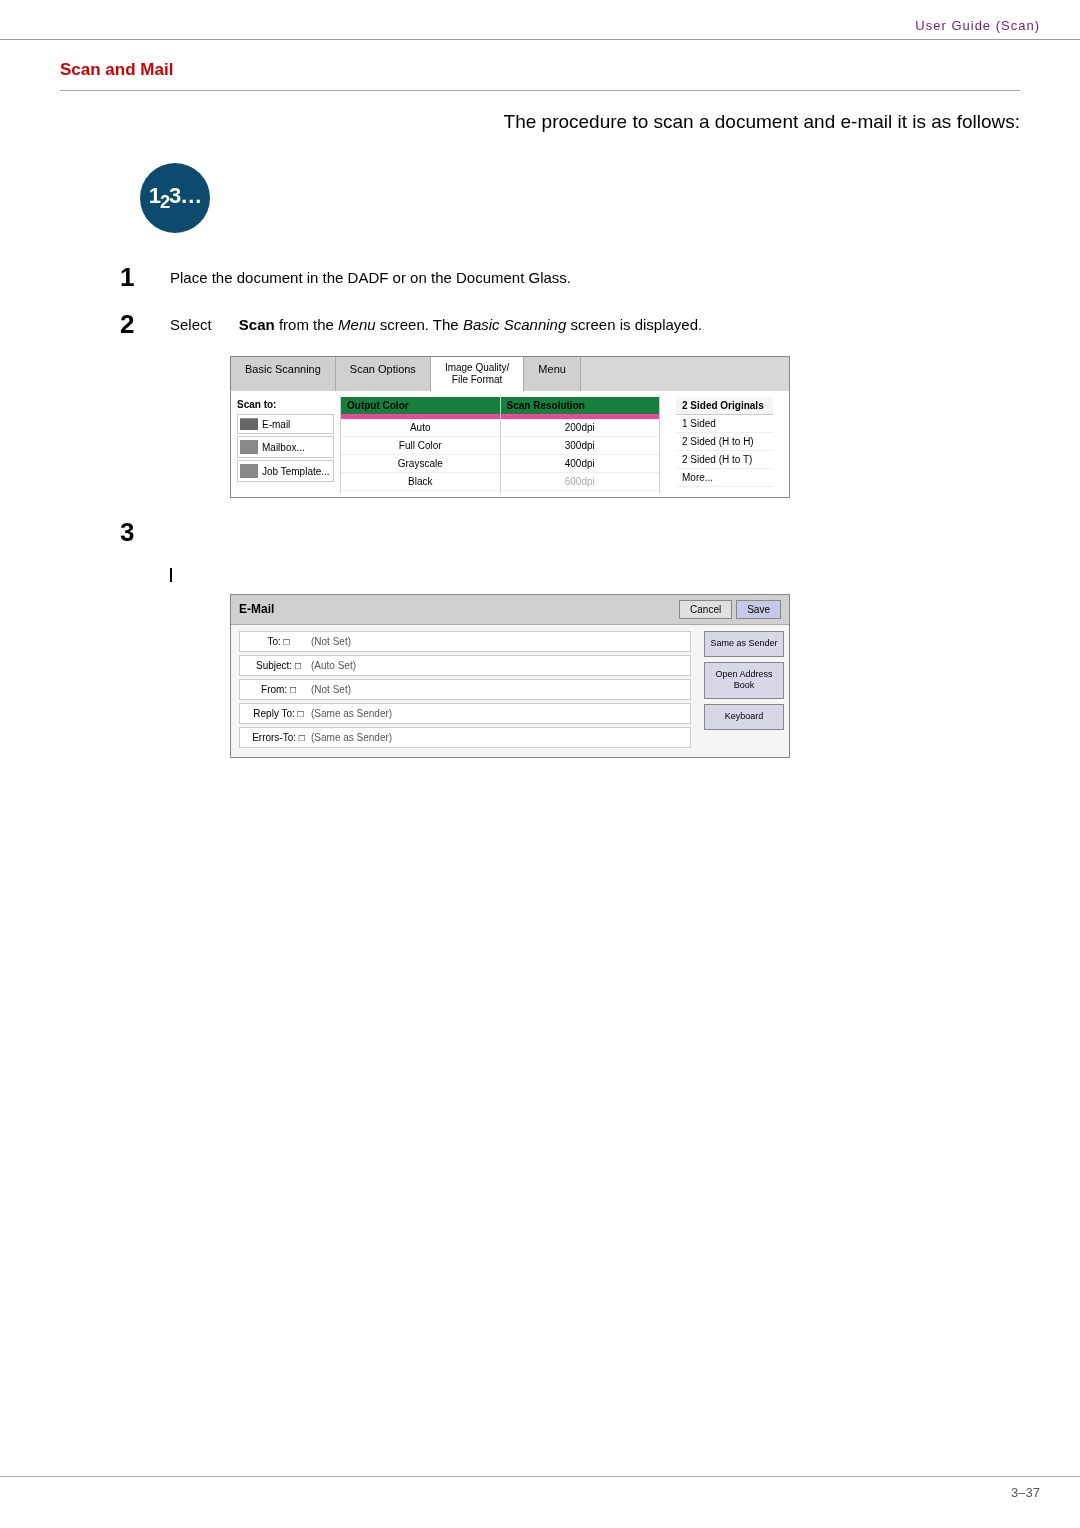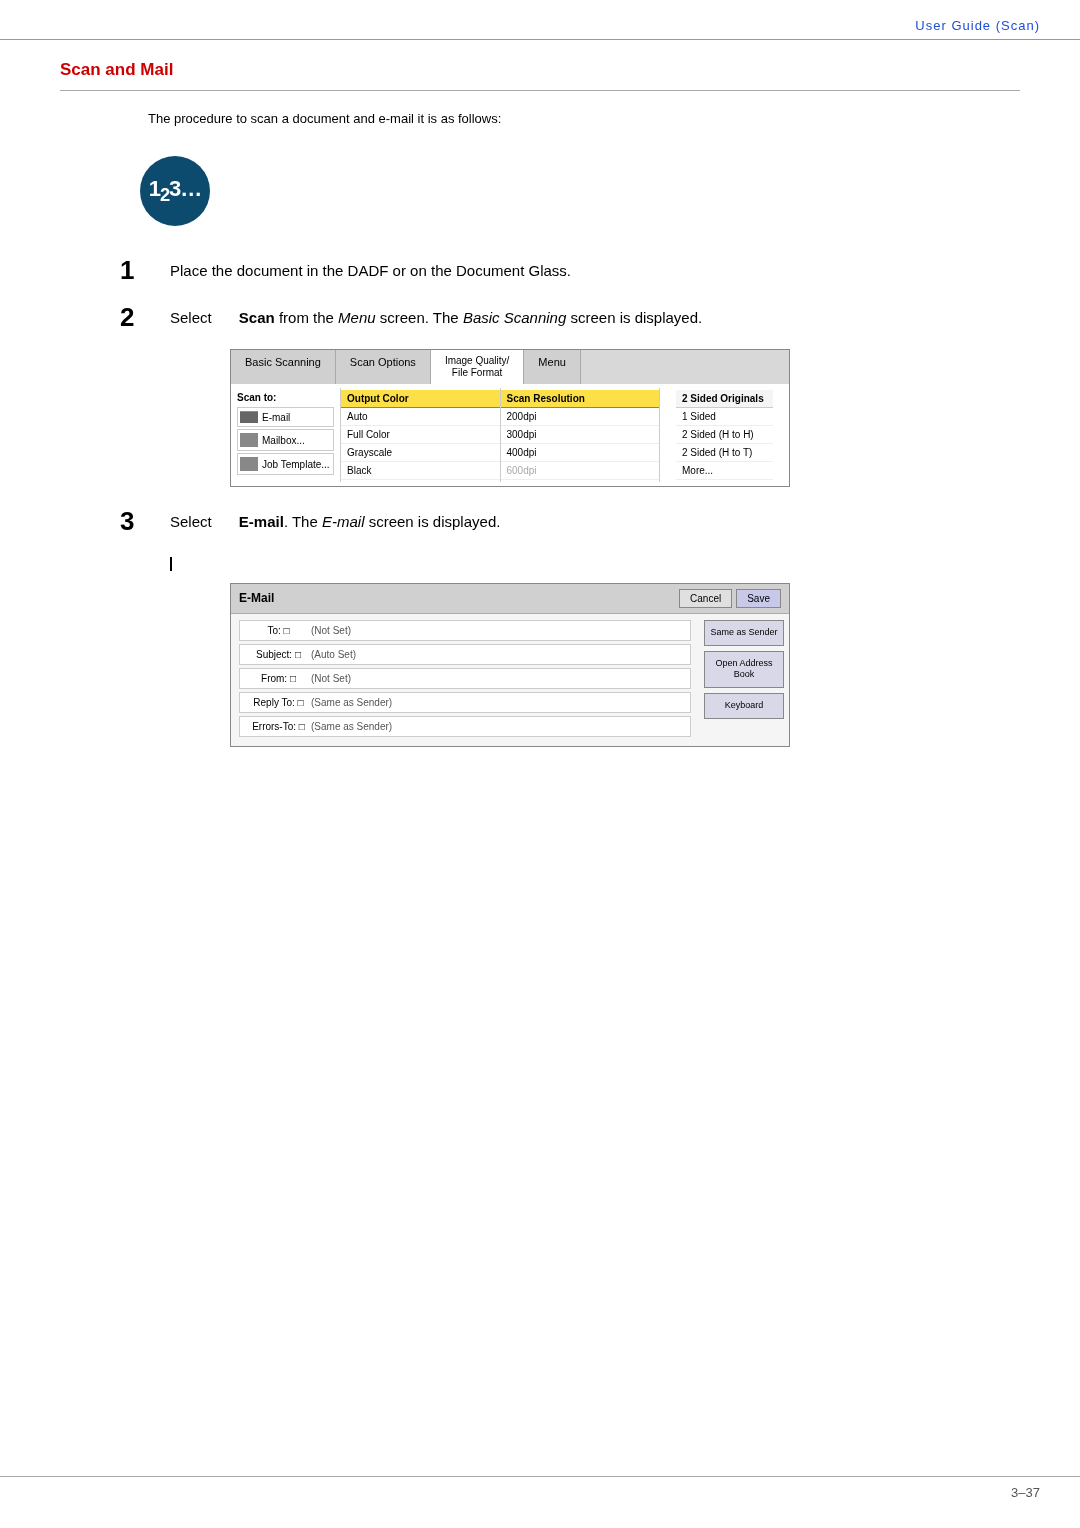--- a/index.html
+++ b/index.html
@@ -22,21 +22,21 @@
 
     
     .top-header {
       display: flex;
       justify-content: flex-end;
       padding: 18px 40px 6px 40px;
       border-bottom: 1px solid #999;
     }
     .top-header-title {
       font-size: 13px;
-      color: #1d4ed8;
+      color: #701a75;
       letter-spacing: 1px;
     }
 
     
     .main-content {
       padding: 20px 60px 40px 60px;
     }
 
     
     .section-title {
@@ -46,23 +46,24 @@
       margin-bottom: 10px;
     }
     .section-divider {
       border: none;
       border-top: 1px solid #aaa;
       margin-bottom: 20px;
     }
 
     
     .intro-text {
-      margin-left: 88px;
-      font-size: 13px;
+      margin-left: 70px;
+      font-size: 19px;
       margin-bottom: 30px;
+      text-align: right;
     }
 
     
     .step-icon-container {
       margin-left: 80px;
       margin-bottom: 30px;
     }
     .step-icon-circle {
       width: 70px;
       height: 70px;
@@ -188,28 +189,29 @@
       border-right: 1px solid #ccc;
       padding: 2px 0;
     }
     .scanner-col:last-child {
       border-right: none;
     }
     .scanner-col-header {
       font-size: 10px;
       font-weight: bold;
       padding: 3px 6px;
-      border-bottom: 1px solid #ec4899;
-      background: #fde047;
+      border-bottom: 5px solid #ec4899;
+      background: #15803d;
     }
     .scanner-col-item {
       font-size: 10px;
       padding: 3px 6px;
       border-bottom: 1px solid #eee;
       cursor: pointer;
+      text-align: center;
     }
     .scanner-col-item.dimmed {
       color: #aaa;
     }
 
     
     .scanner-right {
       width: 130px;
       border-left: 1px solid #ccc;
       padding: 2px 16px;
@@ -425,23 +427,20 @@
             <div class="scanner-right-item">1 Sided</div>
             <div class="scanner-right-item">2 Sided (H to H)</div>
             <div class="scanner-right-item">2 Sided (H to T)</div>
             <div class="scanner-right-item">More...</div>
           </div>
         </div>
       </div>
 
       <div class="step" style="margin-top:16px;">
         <span class="step-number">3</span>
-        <span class="step-text">
-          Select <b>E-mail</b>. The <em>E-mail</em> screen is displayed.
-        </span>
       </div>
 
       <div style="margin-left:50px; margin-bottom:4px;">
         <span class="cursor-line"></span>
       </div>
 
       <div class="email-ui">
         <div class="email-ui-header">
           <span class="email-ui-title">E-Mail</span>
           <div class="email-ui-buttons">

